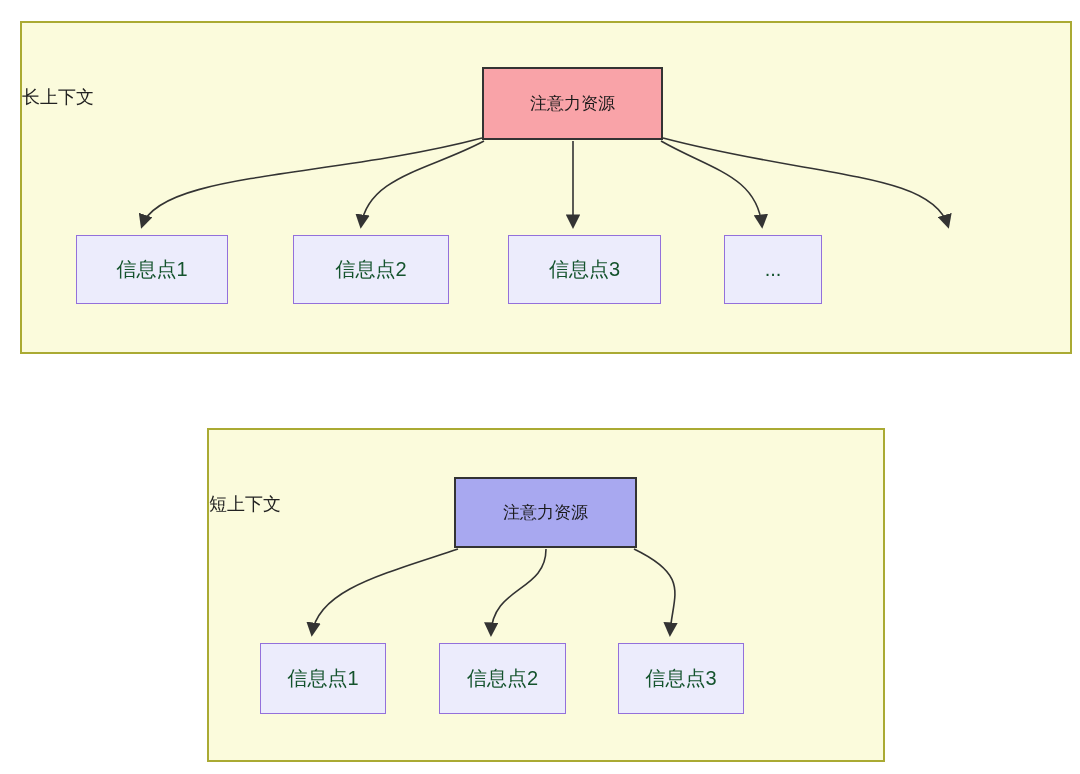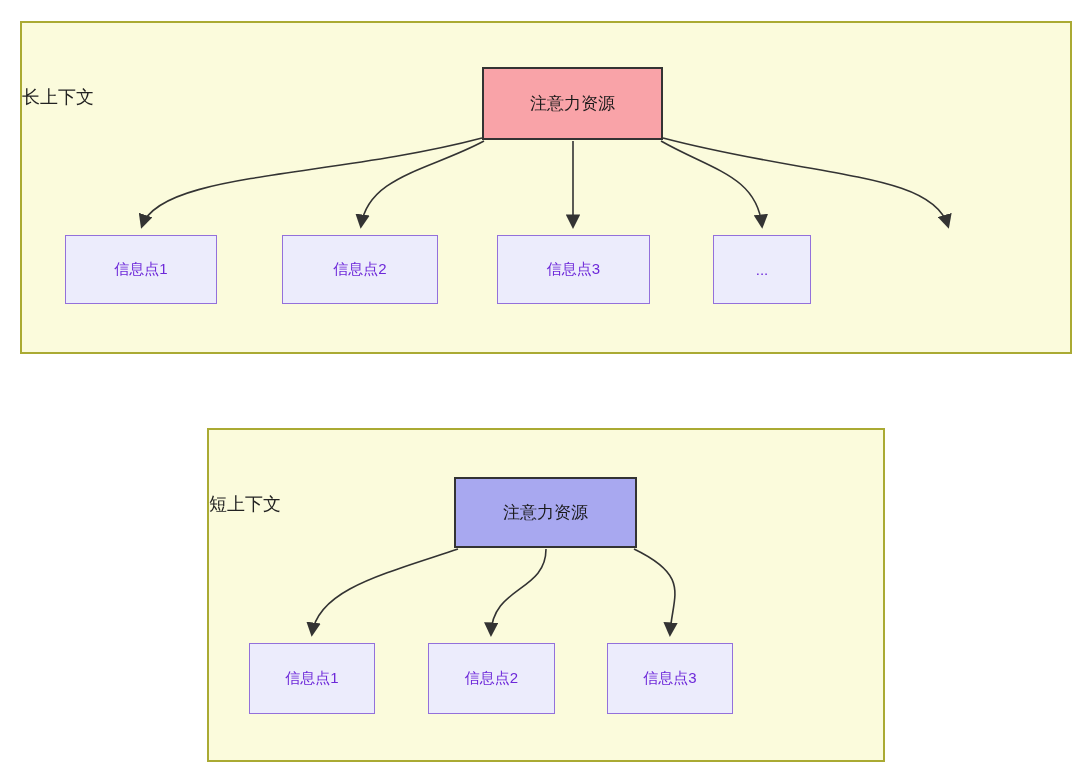--- a/index.html
+++ b/index.html
@@ -42,22 +42,23 @@
   .attn-long  { left: 482px; top: 67px;  width: 181px; height: 73px; background: #F9A3A8; }
   .attn-short { left: 454px; top: 477px; width: 183px; height: 71px; background: #A8A8F0; }
   .info-box {
     position: absolute;
     background: #ECECFC;
     border: 1.5px solid #9370DB;
     box-sizing: border-box;
     display: flex;
     align-items: center;
     justify-content: center;
-    font-size: 15px;
-    color: #6d28d9;
+    font-size: 20px;
+    color: #14532d;
+    margin-left: 11px;
   }
   
   .t1 { left: 65px;  top: 235px; width: 152px; height: 69px; }
   .t2 { left: 282px; top: 235px; width: 156px; height: 69px; }
   .t3 { left: 497px; top: 235px; width: 153px; height: 69px; }
   .t4 { left: 713px; top: 235px; width: 98px;  height: 69px; }
   .t5 { left: 873px; top: 235px; width: 153px; height: 69px; }
   
   .b1 { left: 249px; top: 643px; width: 126px; height: 71px; }
   .b2 { left: 428px; top: 643px; width: 127px; height: 71px; }

